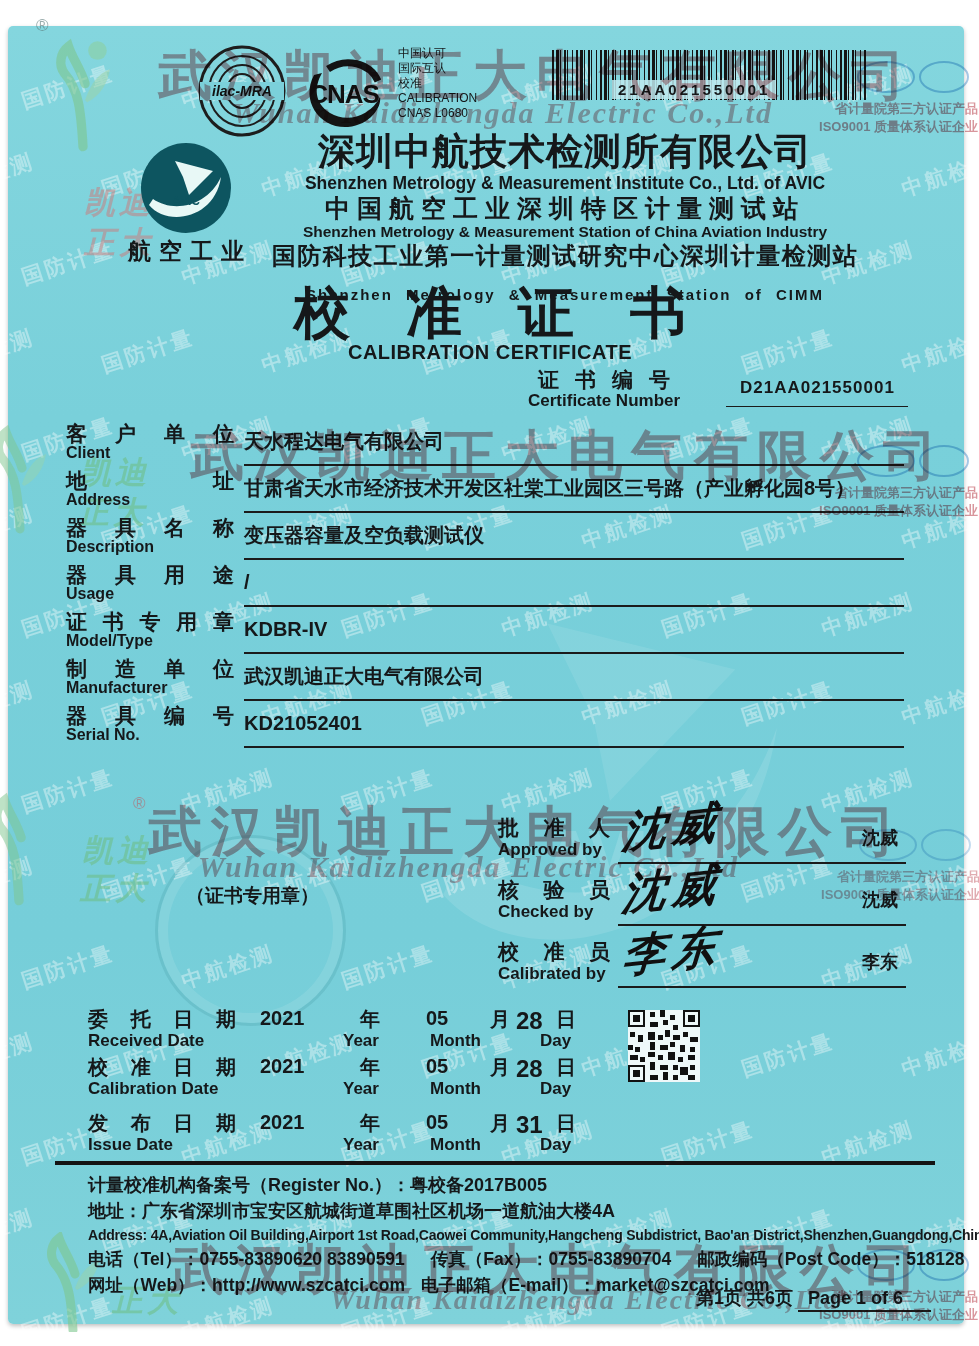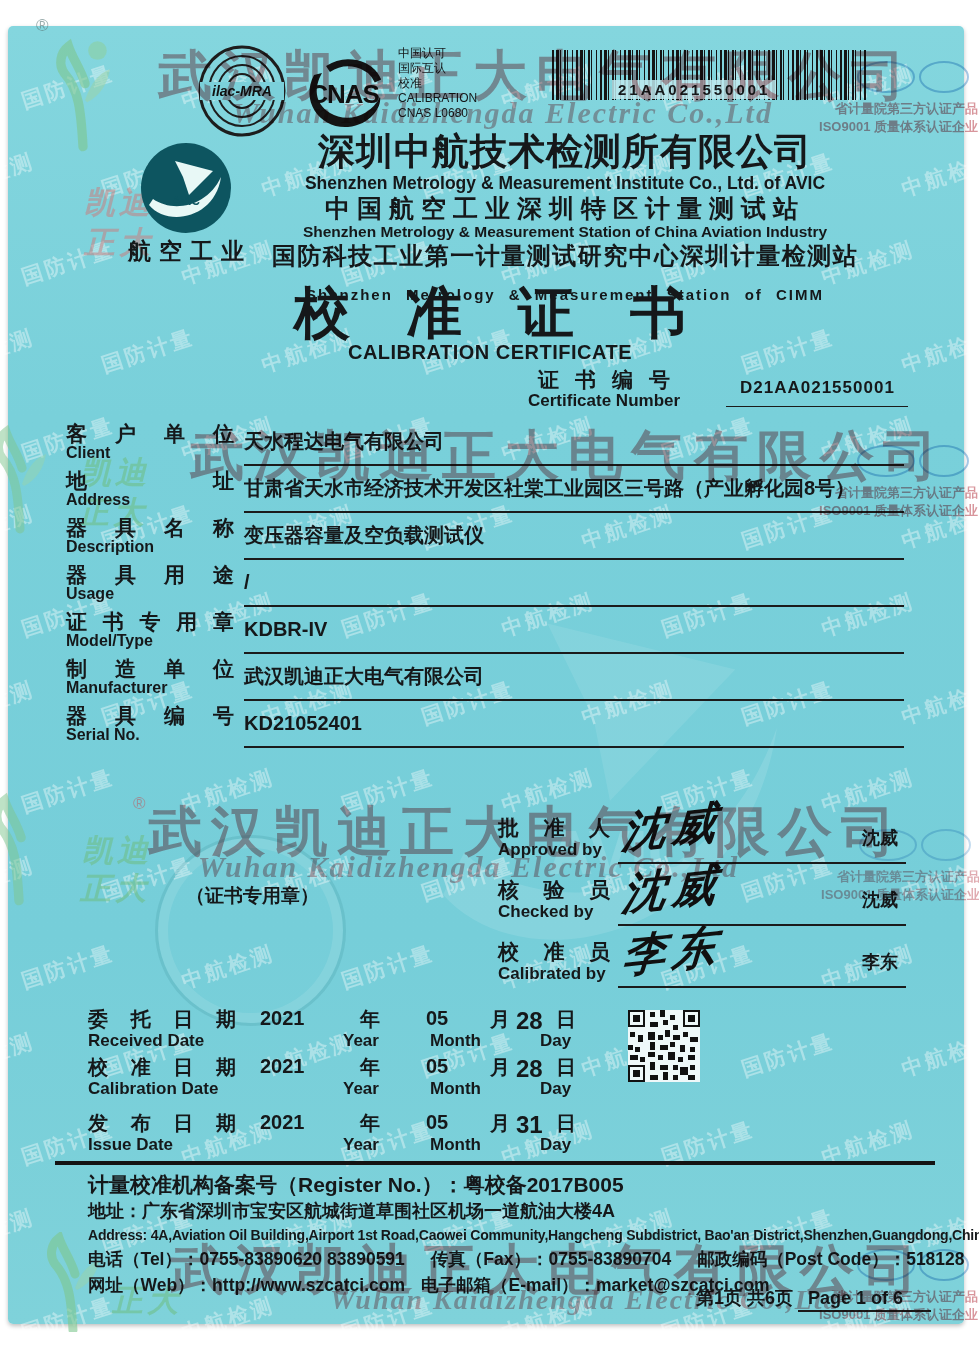--- a/index.html
+++ b/index.html
@@ -86,21 +86,21 @@
   .dmzh{position:absolute;left:402px;top:0;font-size:20px;font-weight:800;}
   .dday{position:absolute;left:428px;top:1px;font-size:24px;font-weight:700;}
   .ddzh{position:absolute;left:468px;top:0;font-size:20px;font-weight:800;}
   .dyen{position:absolute;left:255px;top:25px;font-size:17px;font-weight:700;}
   .dmen{position:absolute;left:342px;top:25px;font-size:17px;font-weight:700;}
   .dden{position:absolute;left:452px;top:25px;font-size:17px;font-weight:700;}
   #qr{left:628px;top:1010px;width:72px;height:72px;}
   
   #divider{left:55px;top:1161px;width:880px;height:4px;background:#131313;}
   #footer{left:88px;top:1172px;width:856px;}
-  .f-l1{font-size:21px;font-weight:800;line-height:26px;}
+  .f-l1{font-size:18px;font-weight:800;line-height:26px;}
   .f-l2{font-size:18px;font-weight:800;line-height:26px;}
   .f-l3{font-size:14px;font-weight:700;line-height:22px;letter-spacing:-.2px;white-space:nowrap;}
   .f-l4{display:flex;gap:26px;font-size:17.5px;font-weight:800;line-height:26px;white-space:nowrap;}
   .f-l5{display:flex;gap:16px;font-size:17.5px;font-weight:800;line-height:26px;white-space:nowrap;}
   #pageinfo{left:696px;top:1286px;font-size:18px;font-weight:800;white-space:nowrap;}
   #pageinfo .pg-en{border-bottom:2px solid #1b1b1b;padding:0 28px 2px 10px;}
   
   .wm-red{position:absolute;z-index:6;pointer-events:none;mix-blend-mode:multiply;white-space:nowrap;
     font-family:"Liberation Serif","DejaVu Serif",serif;}
   .wm-red-zh{font-size:54px;font-weight:900;letter-spacing:9px;color:rgba(186,72,80,.5);}

